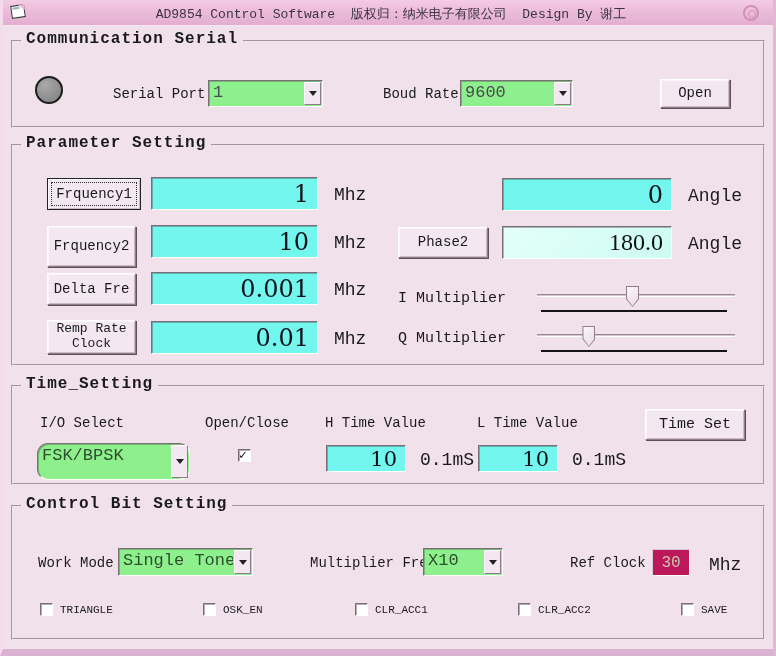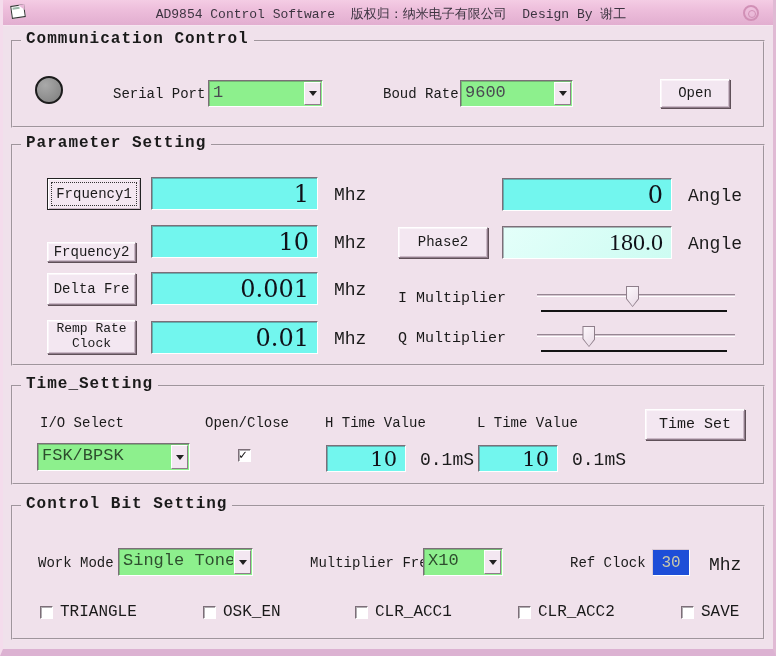--- a/index.html
+++ b/index.html
@@ -77,21 +77,21 @@
     background:#72f6ee;
     border:1px solid; border-color:#7c6e78 #ffffff #ffffff #7c6e78;
     box-shadow:inset 1px 1px 0 rgba(60,50,60,.35);
     font-family:"DejaVu Serif", serif; font-size:24px; color:#101018;
     display:flex; align-items:center; justify-content:flex-end;
     padding-right:8px;
   }
   .field.lightcyan { background:linear-gradient(135deg,#e4fffa 0%,#cdfcf2 100%);font-family:Liberation Serif, serif; }
   .field.small { font-size:21px; }
   .field.yellow {
-    background:#1d4ed8; color:#c9c9ac; justify-content:center; padding-right:0;
+    background:#be185d; color:#c9c9ac; justify-content:center; padding-right:0;
     font-size:16px; font-family:"Liberation Mono", monospace;
     border-color:#d9c9d4 #ffffff #ffffff #d9c9d4; box-shadow:none;
   }
   
   .combo {
     position:absolute; display:flex;
     border:1px solid; border-color:#7c6e78 #ffffff #ffffff #7c6e78;
     box-shadow:inset 1px 1px 0 rgba(60,50,60,.3);
     background:#8df08d;
   }
@@ -138,35 +138,35 @@
   .checkrow-item { position:absolute; display:flex; align-items:center; }
   .checkbox {
     position:relative; width:13px; height:13px; background:#ffffff;
     border:1px solid; border-color:#7c6e78 #ffffff #ffffff #7c6e78;
     box-shadow:inset 1px 1px 0 rgba(60,50,60,.4);
   }
   .checkbox.checked::after {
     content:"✓"; position:absolute; left:0px; top:-3px;
     font-size:13px; font-weight:bold; color:#111;
   }
-  .check-label { margin-left:7px; font-size:16px; white-space:pre; }
+  .check-label { margin-left:7px; font-size:11px; white-space:pre; }
 </style>
 </head>
 <body>
 
 <div class="window">
 
   <div class="titlebar">
     <div class="form-icon"></div>
     <div class="titlebar-text">AD9854 Control Software  版权归：纳米电子有限公司  Design By 谢工</div>
     <div class="circle-btn"></div>
   </div>
 
   <div class="group" style="top:40px; height:88px;">
-    <div class="group-title">Communication Control</div>
+    <div class="group-title">Communication Serial</div>
     <div class="led" style="left:22px; top:34px;"></div>
     <div class="lbl" style="left:100px; top:44px;">Serial Port</div>
     <div class="combo" style="left:195px; top:38px; width:115px; height:27px;">
       <div class="combo-text gray">1</div>
       <div class="combo-btn">
           <div class="combo-arrow"></div>
         </div>
     </div>
     <div class="lbl" style="left:370px; top:44px;">Boud Rate</div>
     <div class="combo" style="left:447px; top:38px; width:113px; height:27px;">
@@ -178,21 +178,21 @@
     <div class="btn3d" style="left:647px; top:37px; width:70px; height:29px;">Open</div>
   </div>
 
   <div class="group" style="top:144px; height:222px;">
     <div class="group-title">Parameter Setting</div>
 
     <div class="btn3d default" style="left:34px; top:32px; width:94px; height:32px;">Frquency1</div>
     <div class="field" style="left:138px; top:31px; width:167px; height:33px;">1</div>
     <div class="unit" style="left:314px; top:39px;">Mhz</div>
 
-    <div class="btn3d" style="left:34px; top:96px; width:89px; height:20px;">Frquency2</div>
+    <div class="btn3d" style="left:34px; top:80px; width:89px; height:41px;">Frquency2</div>
     <div class="field" style="left:138px; top:79px; width:167px; height:33px;">10</div>
     <div class="unit" style="left:314px; top:87px;">Mhz</div>
 
     <div class="btn3d" style="left:34px; top:127px; width:89px; height:32px;">Delta Fre</div>
     <div class="field" style="left:138px; top:126px; width:167px; height:33px;">0.001</div>
     <div class="unit" style="left:314px; top:134px;">Mhz</div>
 
     <div class="btn3d" style="left:34px; top:174px; width:89px; height:34px; font-size:13px;">Remp Rate Clock</div>
     <div class="field" style="left:138px; top:175px; width:167px; height:33px;">0.01</div>
     <div class="unit" style="left:314px; top:183px;">Mhz</div>
@@ -220,21 +220,21 @@
   </div>
 
   <div class="group" style="top:385px; height:100px;">
     <div class="group-title">Time_Setting</div>
 
     <div class="lbl" style="left:27px; top:28px;">I/O Select</div>
     <div class="lbl" style="left:192px; top:28px;">Open/Close</div>
     <div class="lbl" style="left:312px; top:28px;">H Time Value</div>
     <div class="lbl" style="left:464px; top:28px;">L Time Value</div>
 
-    <div class="combo" style="left:24px; top:56px; width:153px; height:28px;">
+    <div class="combo" style="left:24px; top:56px; width:153px; height:37px;border-radius:11px;">
       <div class="combo-text">FSK/BPSK</div>
       <div class="combo-btn">
           <div class="combo-arrow"></div>
         </div>
     </div>
 
     <div class="checkbox checked" style="position:absolute; left:225px; top:62px;"></div>
 
     <div class="field small" style="left:313px; top:58px; width:80px; height:27px;">10</div>
     <div class="unit" style="left:400px; top:63px;">0.1mS</div>

